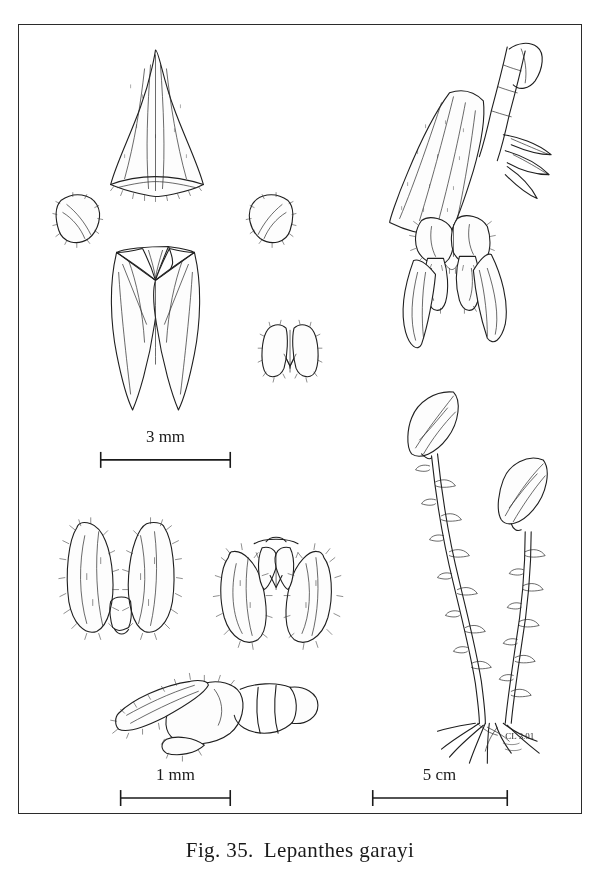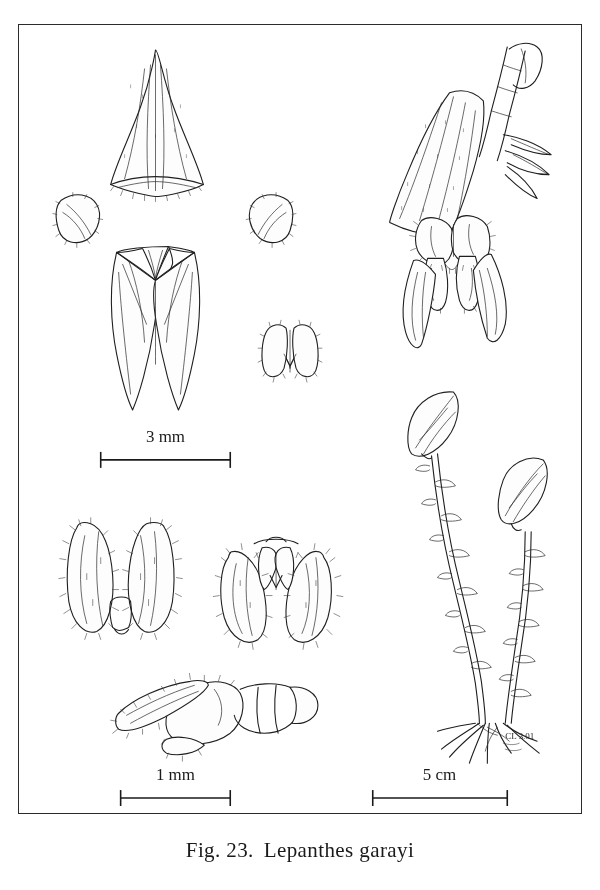--- a/index.html
+++ b/index.html
@@ -493,14 +493,14 @@
       <line class="bar" x1="355" y1="775" x2="490" y2="775"></line>
       <line class="bar" x1="355" y1="767" x2="355" y2="783"></line>
       <line class="bar" x1="490" y1="767" x2="490" y2="783"></line>
       <text class="scale-label" x="422" y="757" text-anchor="middle">5 cm</text>
     </g>
 
   </svg>
 </div>
 
 <div class="caption">
-  <span class="fignum">Fig. 23.</span><span class="taxon">Lepanthes garayi</span>
+  <span class="fignum">Fig. 35.</span><span class="taxon">Lepanthes garayi</span>
 </div>
 
 </body></html>

